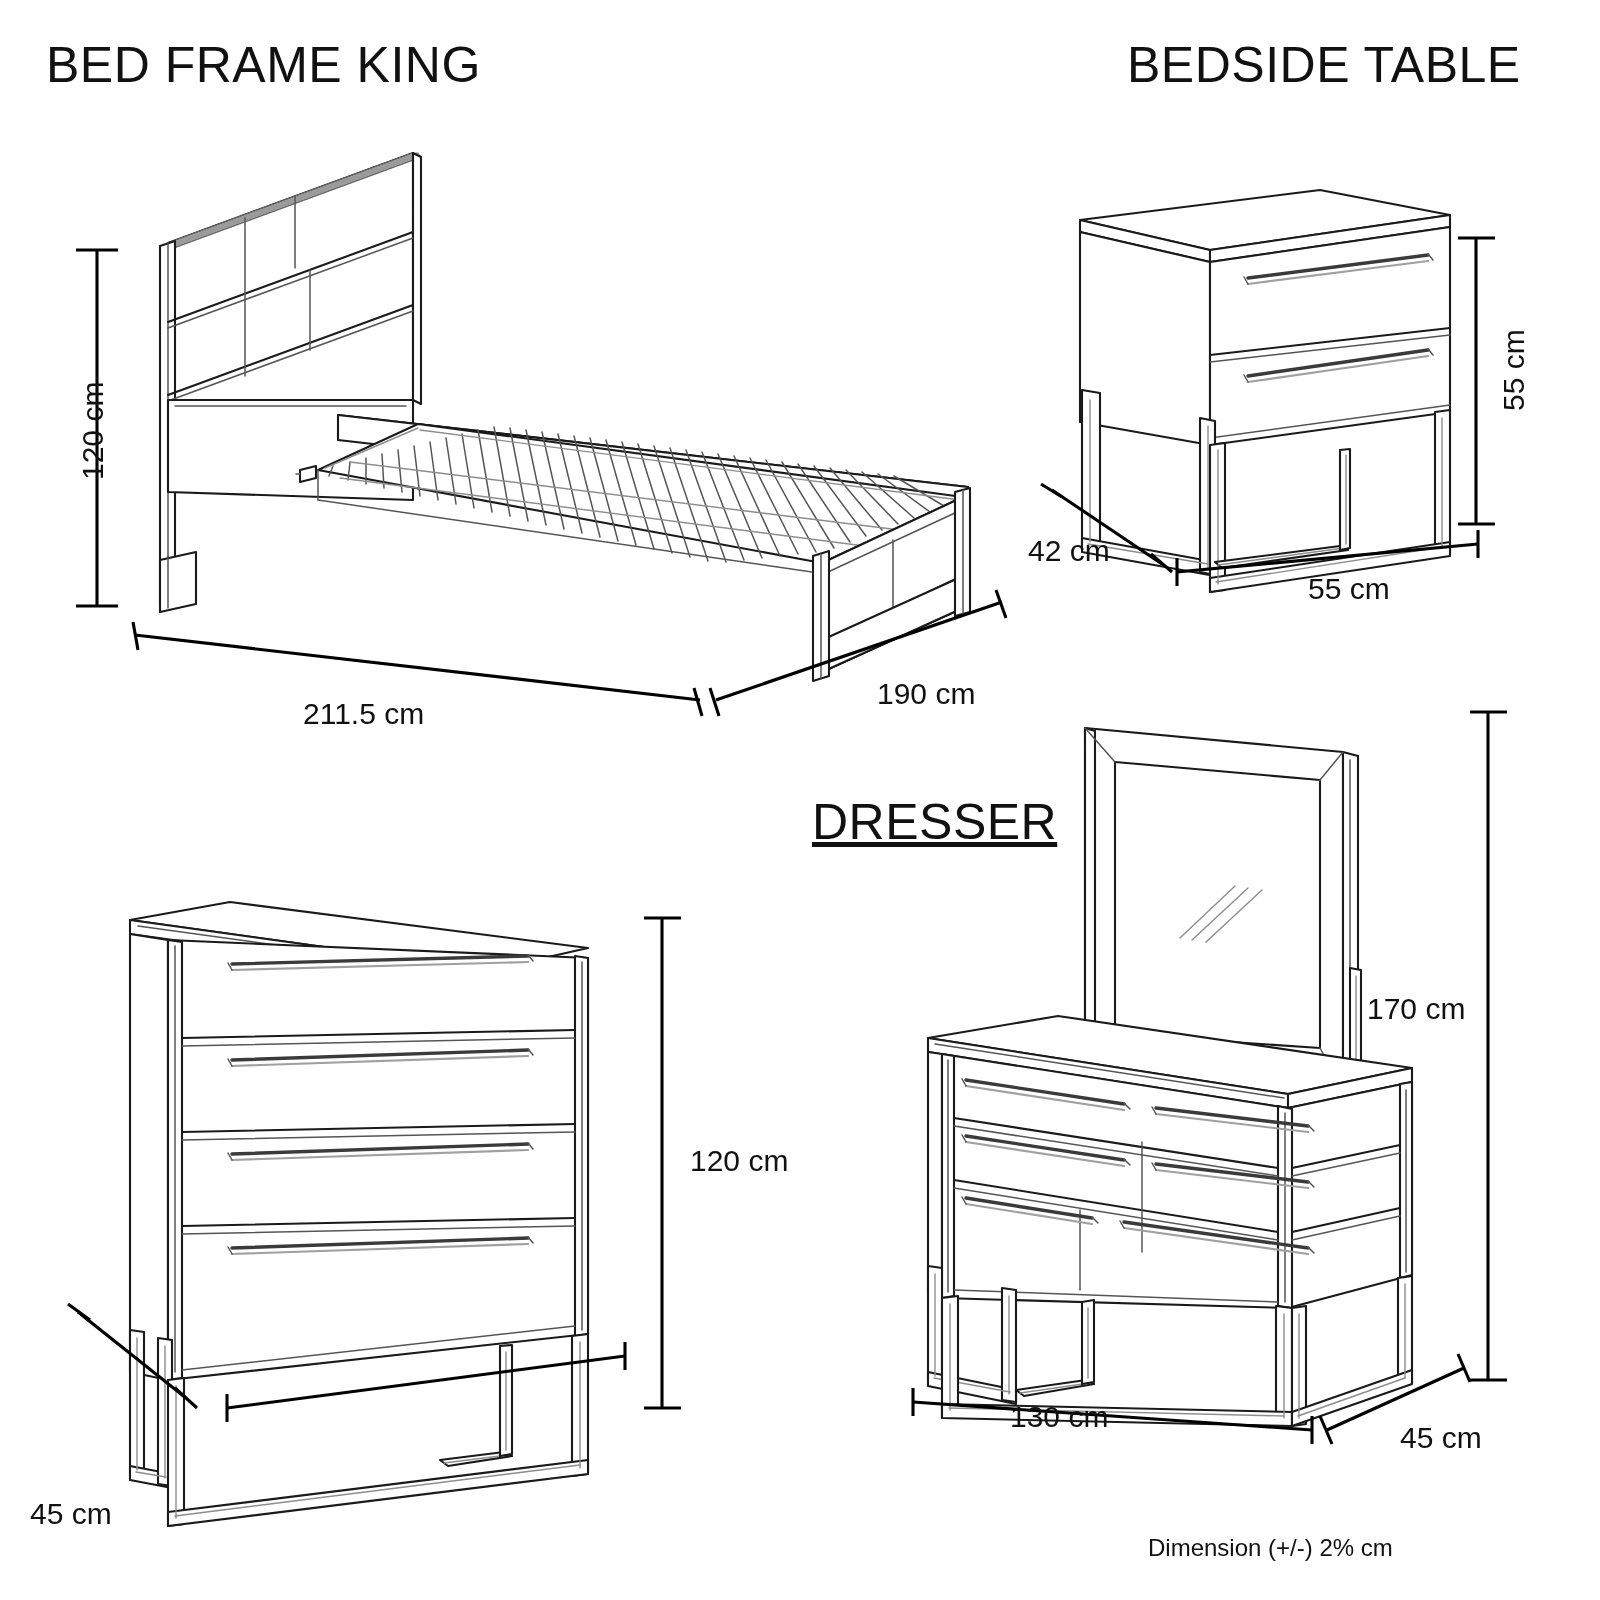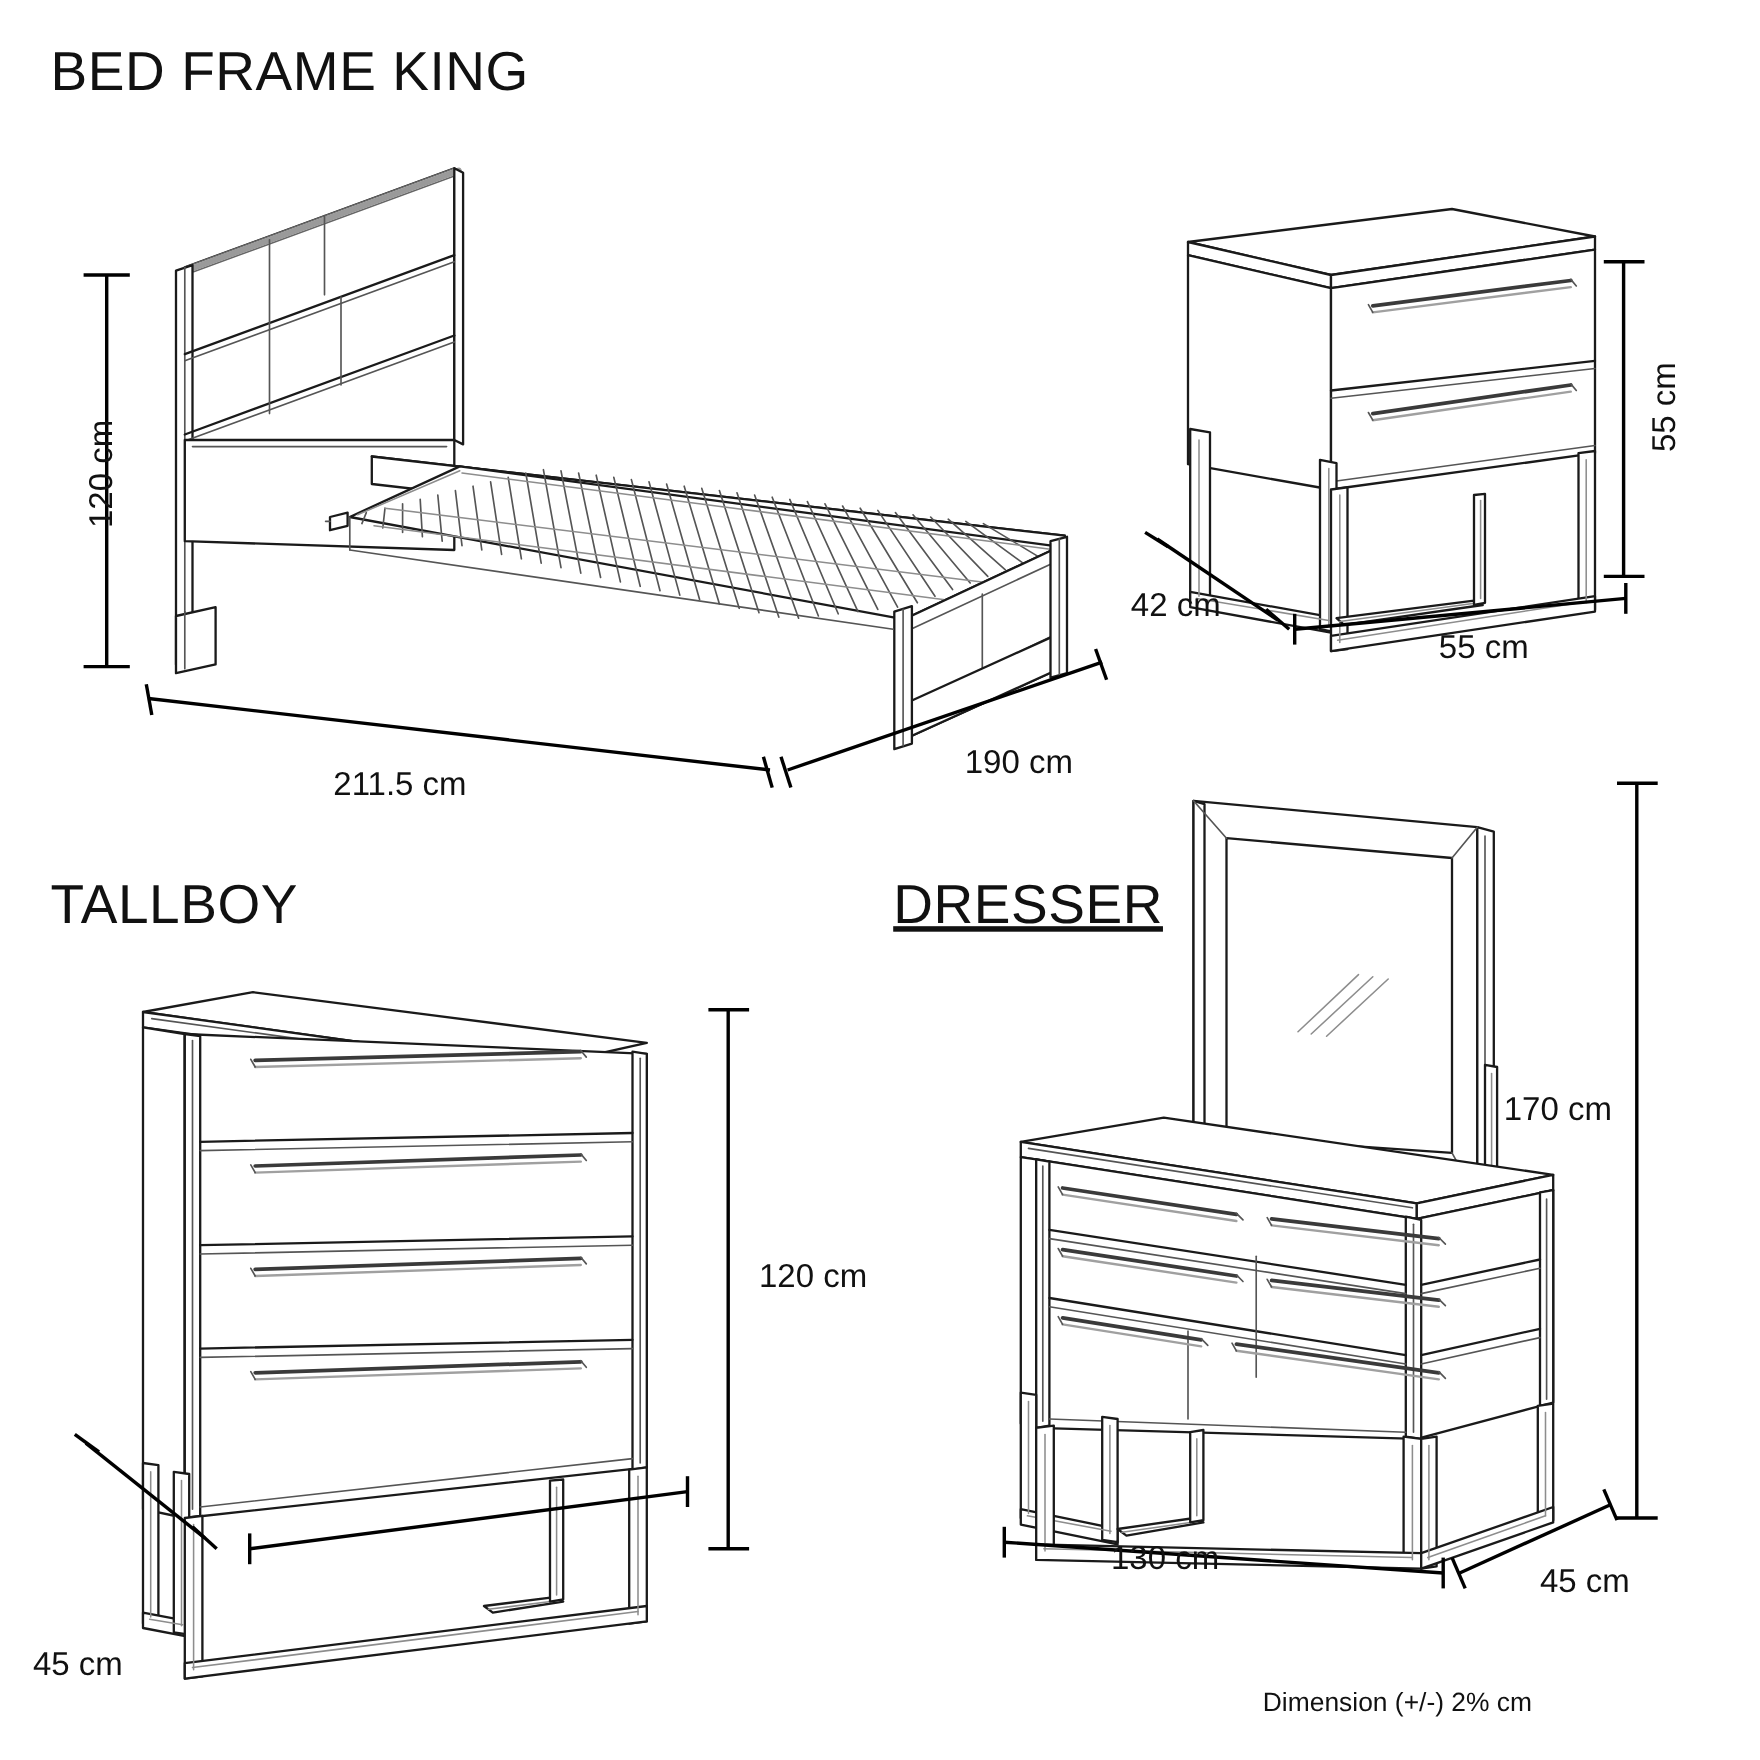--- a/index.html
+++ b/index.html
@@ -66,22 +66,22 @@
   .dimline { fill: none; stroke: #000000; stroke-width: 3.1; stroke-linecap: butt; }
   .dimtick { fill: none; stroke: #000000; stroke-width: 3.1; stroke-linecap: butt; }
 </style>
 </head>
 <body>
 
 <div id="sheet">
 
   <div class="heading" id="h-bed">BED FRAME KING</div>
 
-
-  <div class="heading" id="h-tallboy">TALLBOY</div>
+  <div class="heading" id="h-bedside">BEDSIDE TABLE</div>
+
 
   <div class="heading" id="h-dresser">DRESSER</div>
 
   <svg class="art" id="art-bed" style="left:0px; top:0px;" width="1060" height="780" viewBox="0 0 1060 780">
 
     <g>
 
       <polygon class="fillw" points="168,243 413,153 413,400 168,492"></polygon>
 
       <polygon class="fillw-t" points="168,243 413,153 421,157 176,247"></polygon>

